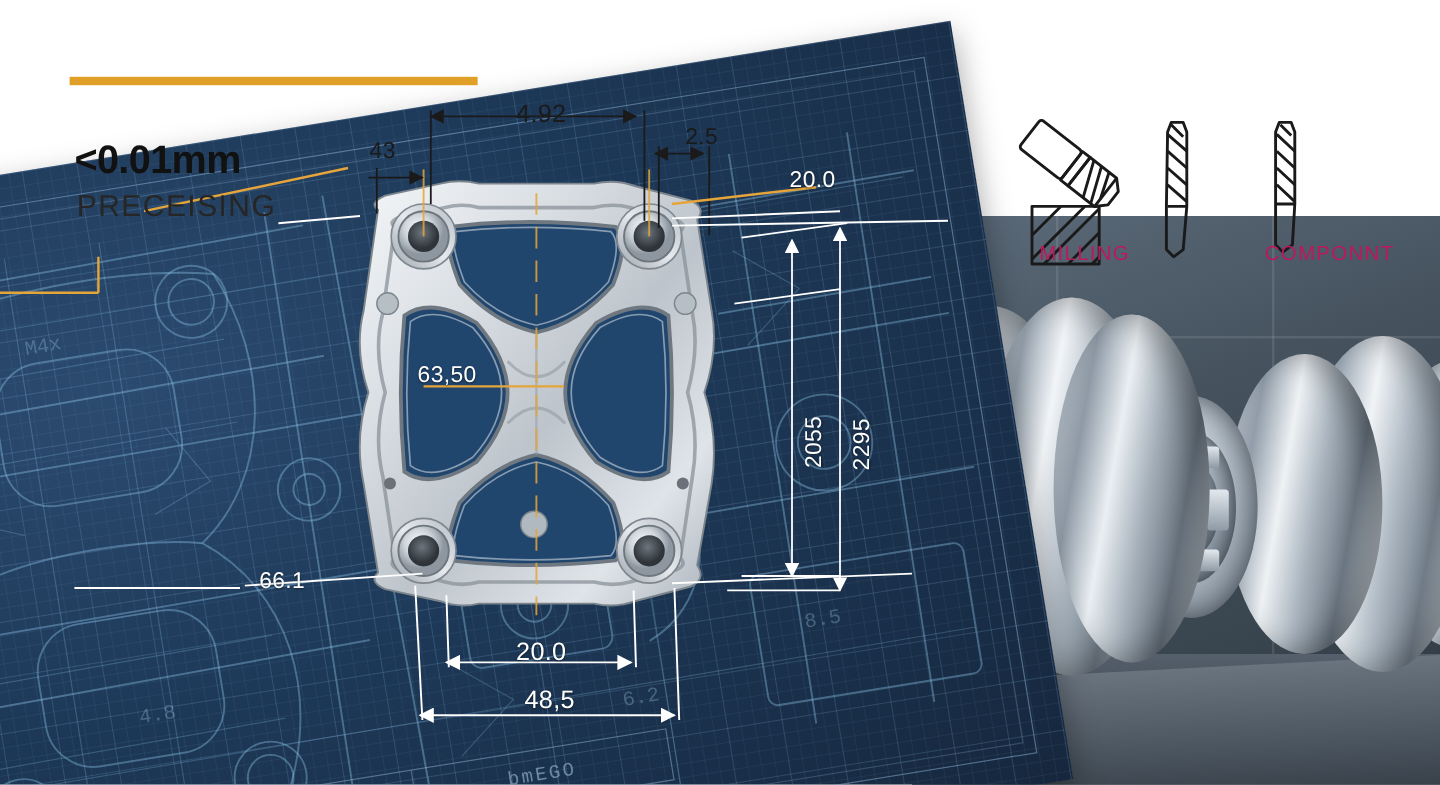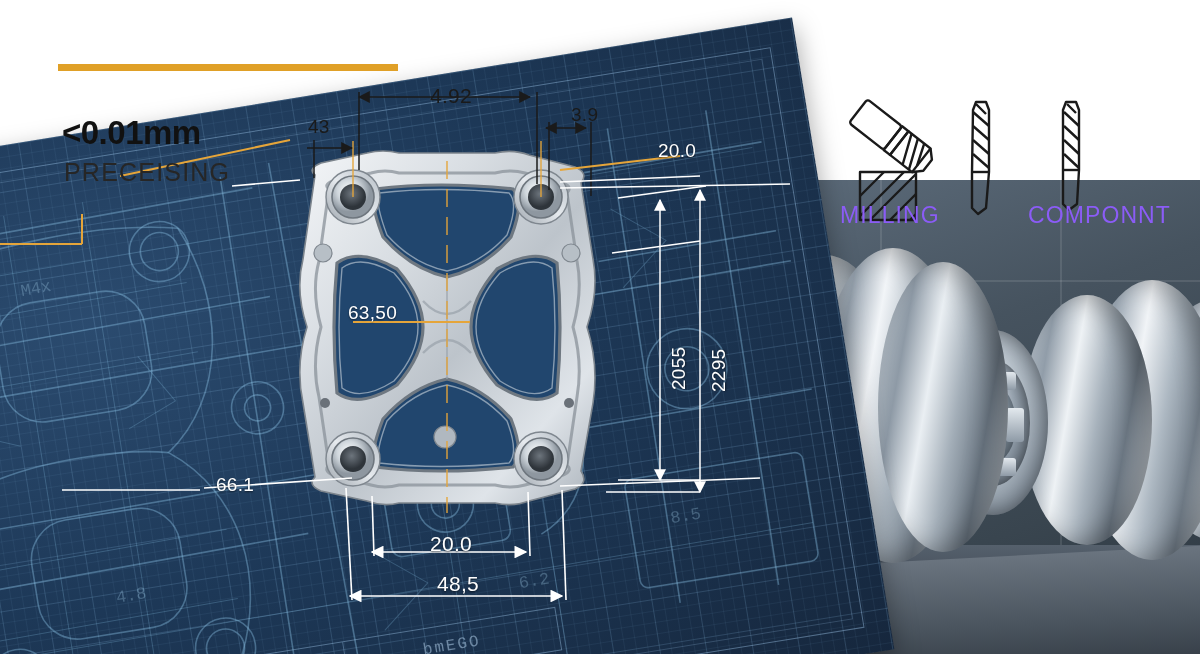--- a/index.html
+++ b/index.html
@@ -104,21 +104,21 @@
 
   
   .title{position:absolute;left:58px;top:26px;font-size:31px;font-weight:bold;
     color:#111;letter-spacing:.4px;}
   .title-rule{position:absolute;left:58px;top:64px;width:340px;height:7px;background:#e0a027;}
   .tol-val{position:absolute;left:62px;top:114px;font-size:33px;font-weight:bold;color:#111;letter-spacing:-.5px;}
   .tol-lbl{position:absolute;left:64px;top:158px;font-size:25px;color:#262626;letter-spacing:1.2px;}
 
   
   .tools{position:absolute;left:826px;top:96px;width:300px;height:126px;}
-  .tool-cap{position:absolute;font-size:23px;color:#8b5cf6;letter-spacing:1.1px;}
+  .tool-cap{position:absolute;font-size:17px;color:#be185d;letter-spacing:1.1px;margin-left:26px;}
 </style>
 </head>
 <body>
 
 <div id="stage">
 
   <div class="machine-scene">
     <div class="mach-wall2"></div>
     <div class="mach-wall"></div>
     <div class="mach-panelline" style="left:0;top:280px;width:440px;height:2px;"></div>
@@ -399,21 +399,21 @@
         <path d="M528 492 L530 556"></path>
         <path d="M562 490 L566 600"></path>
         <path d="M372 552 L526 552" marker-start="url(#arlw)" marker-end="url(#arw)"></path>
         <path d="M350 596 L562 596" marker-start="url(#arlw)" marker-end="url(#arw)"></path>
         <path d="M62 490 L200 490"></path>
       </g>
     </svg>
 
     <span class="dtxt dark" style="left:308px;top:116px;">43</span>
     <span class="dtxt dark" style="left:430px;top:84px;font-size:21px;">4.92</span>
-    <span class="dtxt dark" style="left:571px;top:104px;">3.9</span>
+    <span class="dtxt dark" style="left:571px;top:104px;">2.5</span>
 
     <span class="dtxt" style="left:658px;top:140px;">20.0</span>
     <span class="dtxt rot" style="left:668px;top:390px;">2055</span>
     <span class="dtxt rot" style="left:708px;top:392px;">2295</span>
 
     <span class="dtxt" style="left:348px;top:302px;">63,50</span>
     <span class="dtxt" style="left:216px;top:474px;">66.1</span>
     <span class="dtxt" style="left:430px;top:532px;font-size:21px;">20.0</span>
     <span class="dtxt" style="left:437px;top:572px;font-size:21px;">48,5</span>
   </div>

